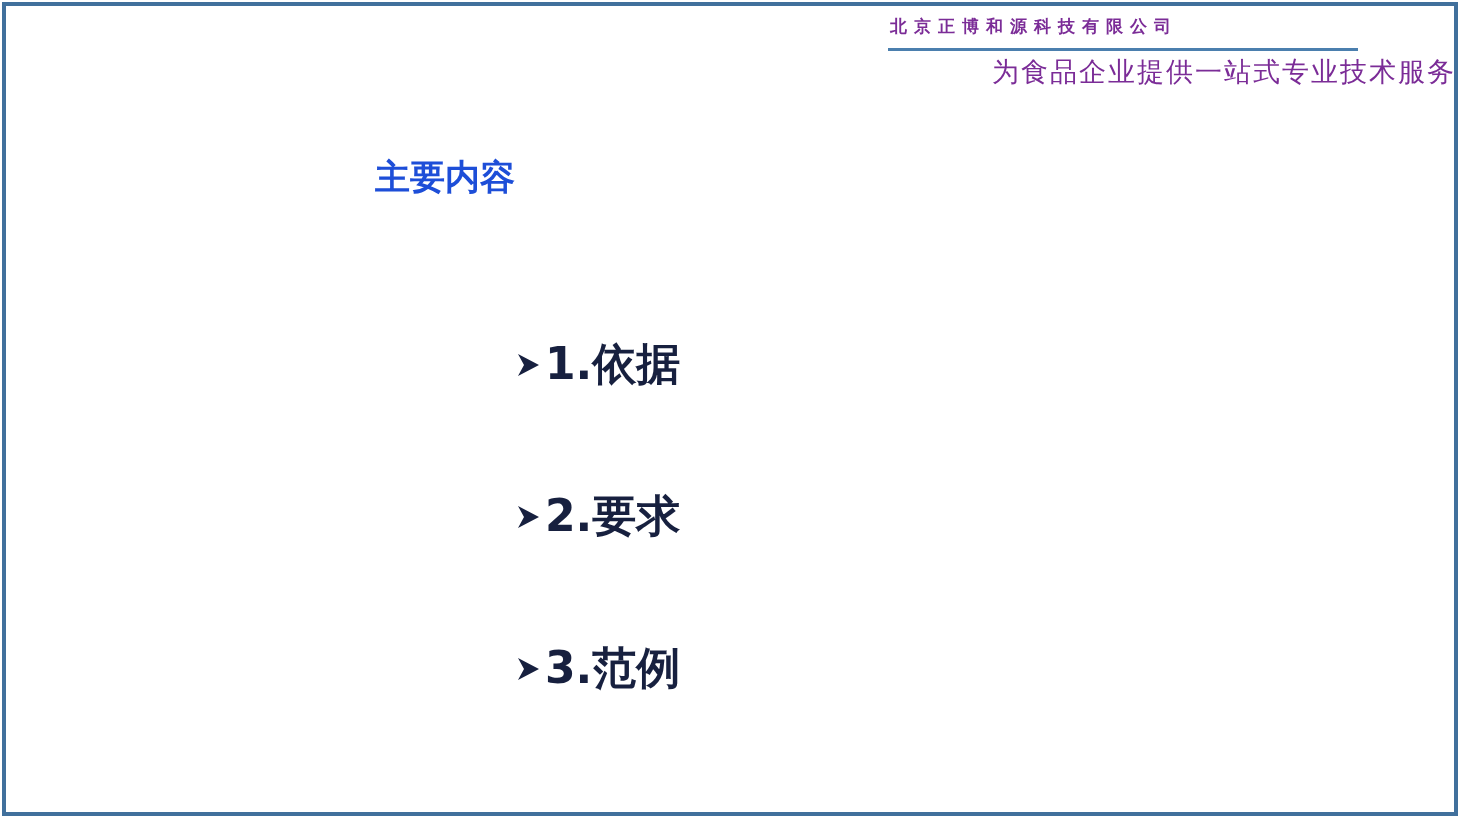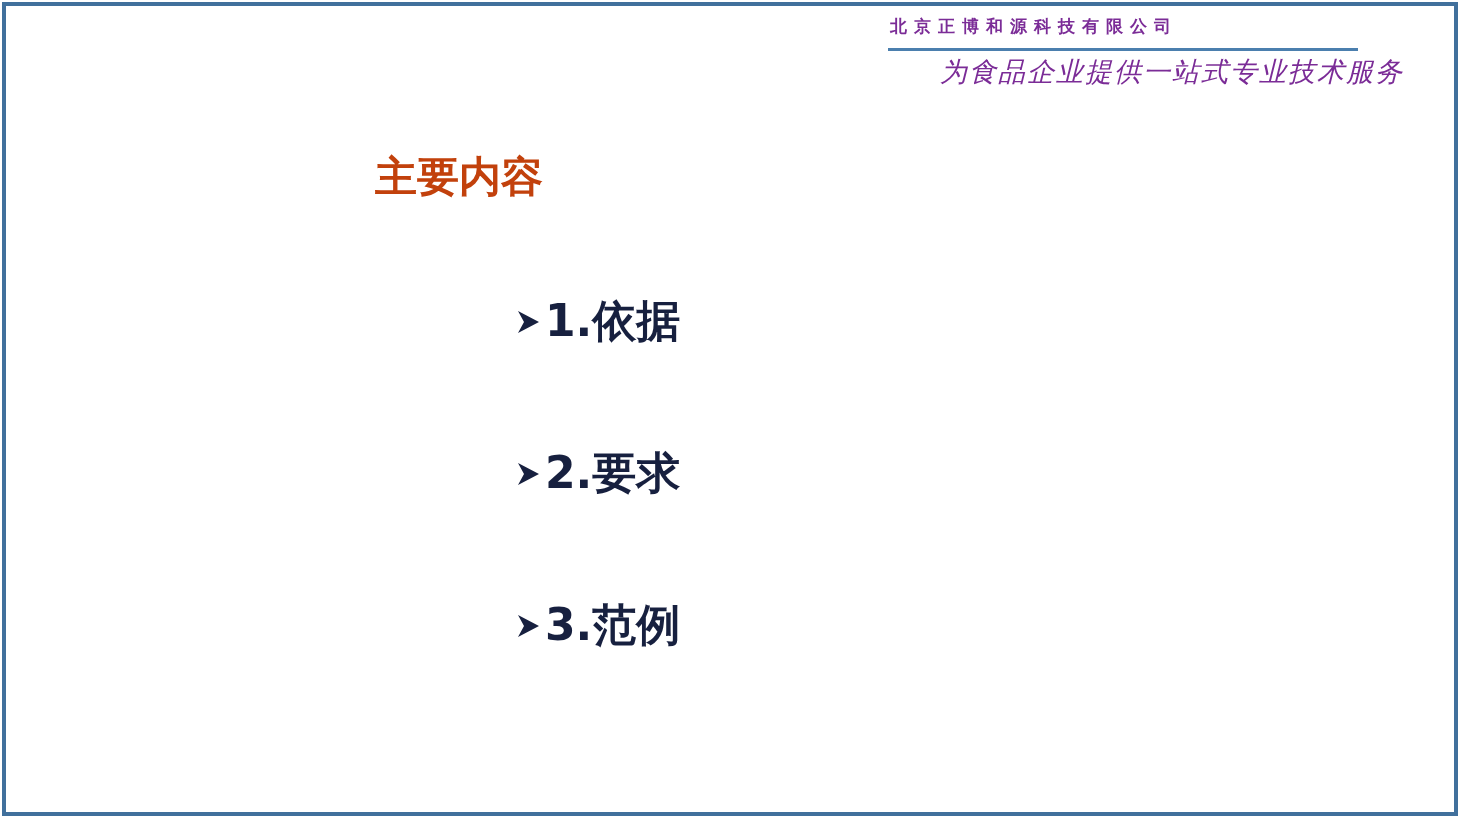--- a/index.html
+++ b/index.html
@@ -100,51 +100,51 @@
   }
 
   .company-tagline {
     font-family: "DejaVu Sans", "Liberation Sans", sans-serif;
     font-weight: 400;
     font-size: 27px;
     line-height: 36px;
     letter-spacing: 2px;
     color: #7B2C97;
     white-space: nowrap;
-    text-align: center;
+    text-align: right;
     padding-left: 4px;
-    font-style: italic;
   }
 
   
   .slide-title {
     position: absolute;
     left: 375px;
     top: 146px;
     font-family: "DejaVu Sans", "Liberation Sans", sans-serif;
     font-weight: 700;
-    font-size: 42px;
+    font-size: 35px;
     line-height: 62px;
-    color: #c2410c;
+    color: #1d4ed8;
     letter-spacing: 0px;
     white-space: nowrap;
   }
 
   .bullet-list {
     position: absolute;
     left: 515px;
     top: 288px;
     width: 700px;
   }
 
   .bullet-item {
     display: flex;
     align-items: center;
     height: 66px;
     margin-bottom: 86px;
+    margin-top: 43px;
   }
 
   .bullet-marker {
     flex: 0 0 auto;
     width: 28px;
     height: 40px;
     position: relative;
     margin-right: 2px;
   }
 

